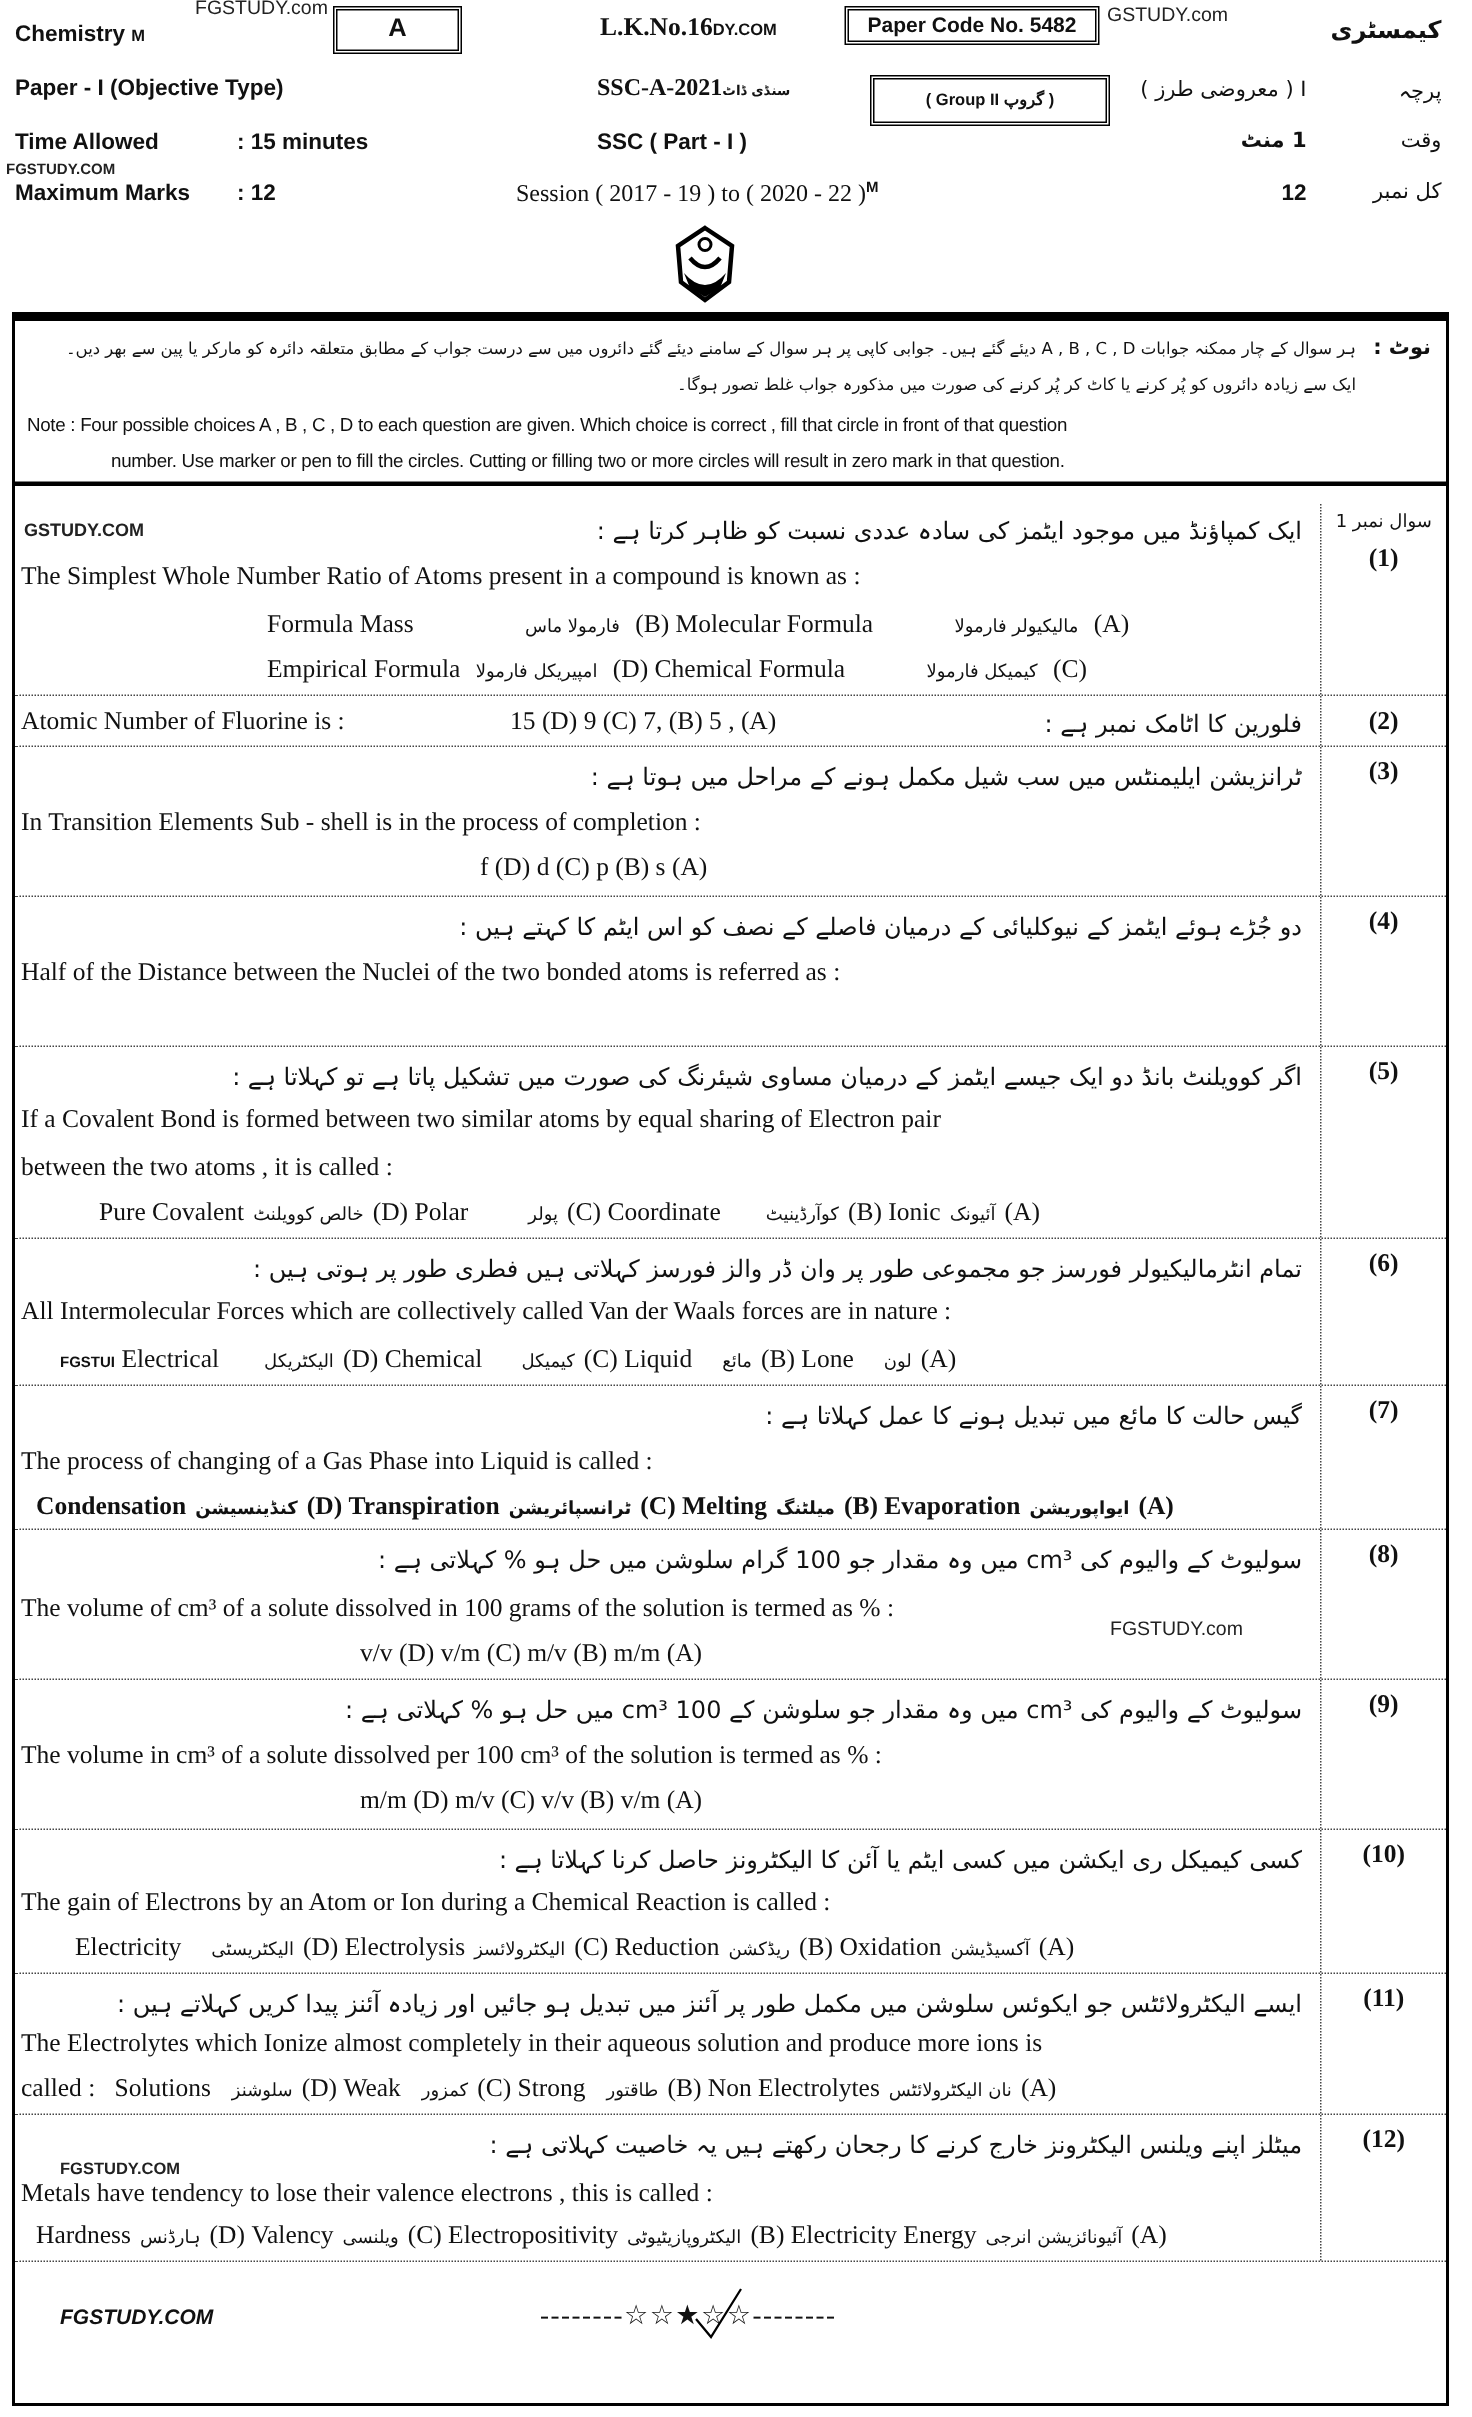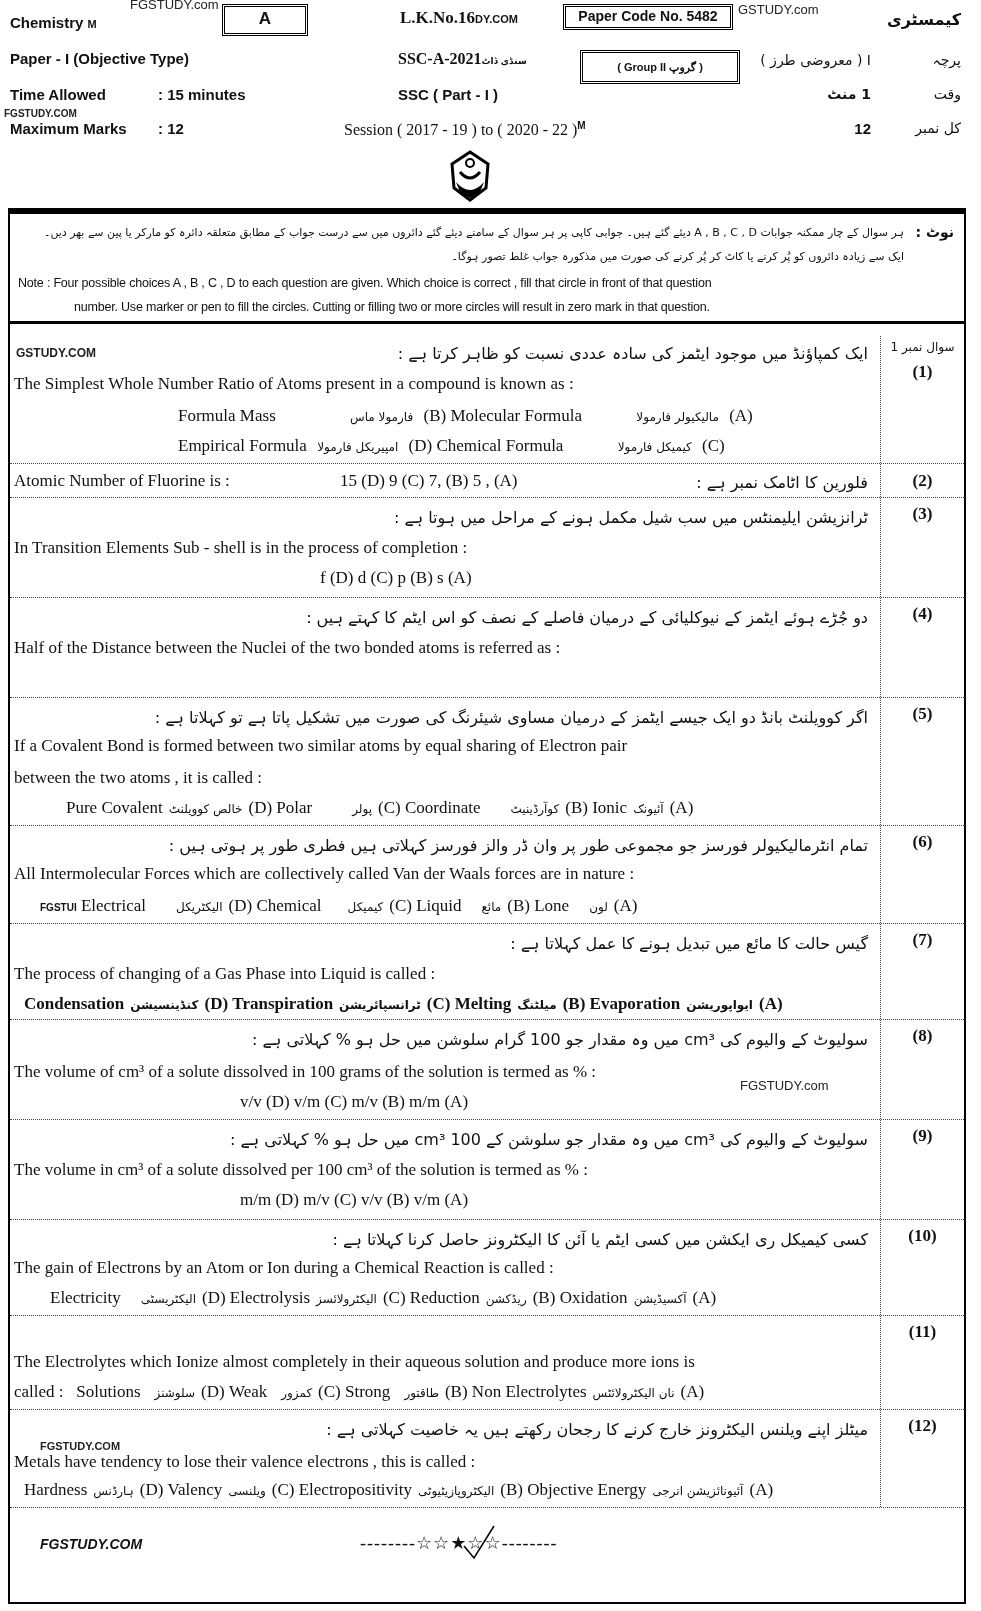--- a/index.html
+++ b/index.html
@@ -217,40 +217,41 @@
   <div class="opts" style="left:40px;top:68px;">
     <span>Electricity</span><span class="opt-ur" style="margin-left:20px;">الیکٹریسٹی</span><span>(D)</span>
     <span>Electrolysis</span><span class="opt-ur">الیکٹرولائسز</span><span>(C)</span>
     <span>Reduction</span><span class="opt-ur">ریڈکشن</span><span>(B)</span>
     <span>Oxidation</span><span class="opt-ur">آکسیڈیشن</span><span>(A)</span>
   </div>
 </div>
 
 <div class="q" style="top:1316px;height:94px;">
   <div class="num" style="padding-top:6px;">(11)</div>
+  <div class="ur" style="top:10px;">ایسے الیکٹرولائٹس جو ایکوئس سلوشن میں مکمل طور پر آئنز میں تبدیل ہو جائیں اور زیادہ آئنز پیدا کریں کہلاتے ہیں :</div>
   <div class="en" style="top:36px;">The Electrolytes which Ionize almost completely in their aqueous solution and produce more ions is</div>
   <div class="opts" style="left:4px;top:66px;">
     <span>called  :</span>&nbsp;&nbsp;
     <span>Solutions</span><span class="opt-ur" style="margin-left:14px;">سلوشنز</span><span>(D)</span>
     <span>Weak</span><span class="opt-ur" style="margin-left:14px;">کمزور</span><span>(C)</span>
     <span>Strong</span><span class="opt-ur" style="margin-left:14px;">طاقتور</span><span>(B)</span>
     <span>Non Electrolytes</span><span class="opt-ur">نان الیکٹرولائٹس</span><span>(A)</span>
   </div>
 </div>
 
 <div class="q" style="top:1410px;height:98px;">
   <div class="num" style="padding-top:6px;">(12)</div>
   <div class="ur" style="top:10px;">میٹلز اپنے ویلنس الیکٹرونز خارج کرنے کا رجحان رکھتے ہیں یہ خاصیت کہلاتی ہے :</div>
   <div class="abs wm" style="left:30px;top:30px;font-size:11px;font-weight:bold;">FGSTUDY.COM</div>
   <div class="en" style="top:42px;">Metals have tendency to lose their valence electrons , this is called      :</div>
   <div class="opts" style="left:14px;top:70px;">
     <span>Hardness</span><span class="opt-ur">ہارڈنس</span><span>(D)</span>
     <span>Valency</span><span class="opt-ur">ویلنسی</span><span>(C)</span>
     <span>Electropositivity</span><span class="opt-ur">الیکٹروپازیٹیوٹی</span><span>(B)</span>
-    <span>Objective Energy</span><span class="opt-ur">آئیونائزیشن انرجی</span><span>(A)</span>
+    <span>Electricity Energy</span><span class="opt-ur">آئیونائزیشن انرجی</span><span>(A)</span>
   </div>
 </div>
 
 <div class="footer">
   <div class="abs sans" style="left:30px;top:28px;font-size:14px;font-weight:bold;font-style:italic;">FGSTUDY.COM</div>
   <div class="abs" style="left:350px;top:24px;font-size:18px;letter-spacing:1px;">--------☆☆★☆☆--------</div>
   <div class="abs" style="left:450px;top:14px;">
     <svg width="40" height="40" viewBox="0 0 40 40">
         <path d="M4 24 L14 36 L34 4" fill="none" stroke="#000" stroke-width="1.5"></path>
       </svg>

